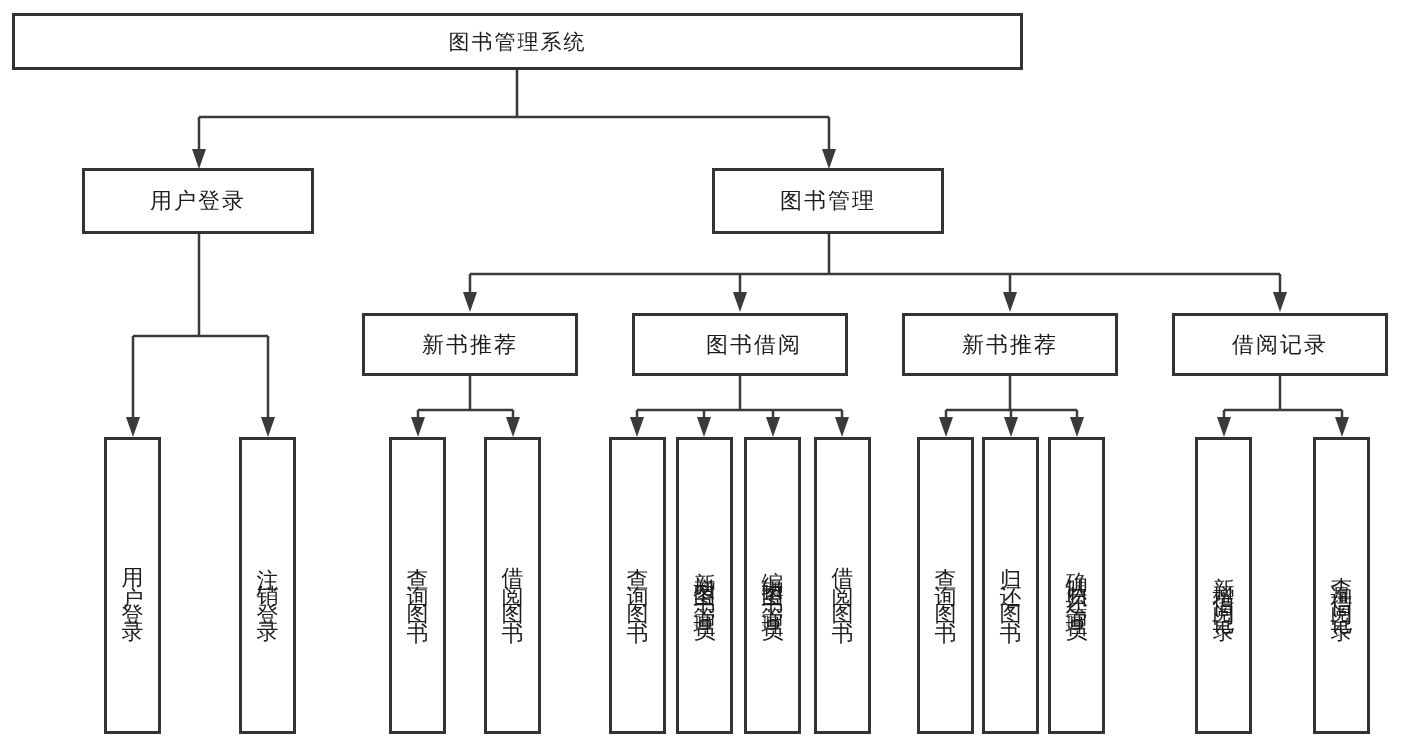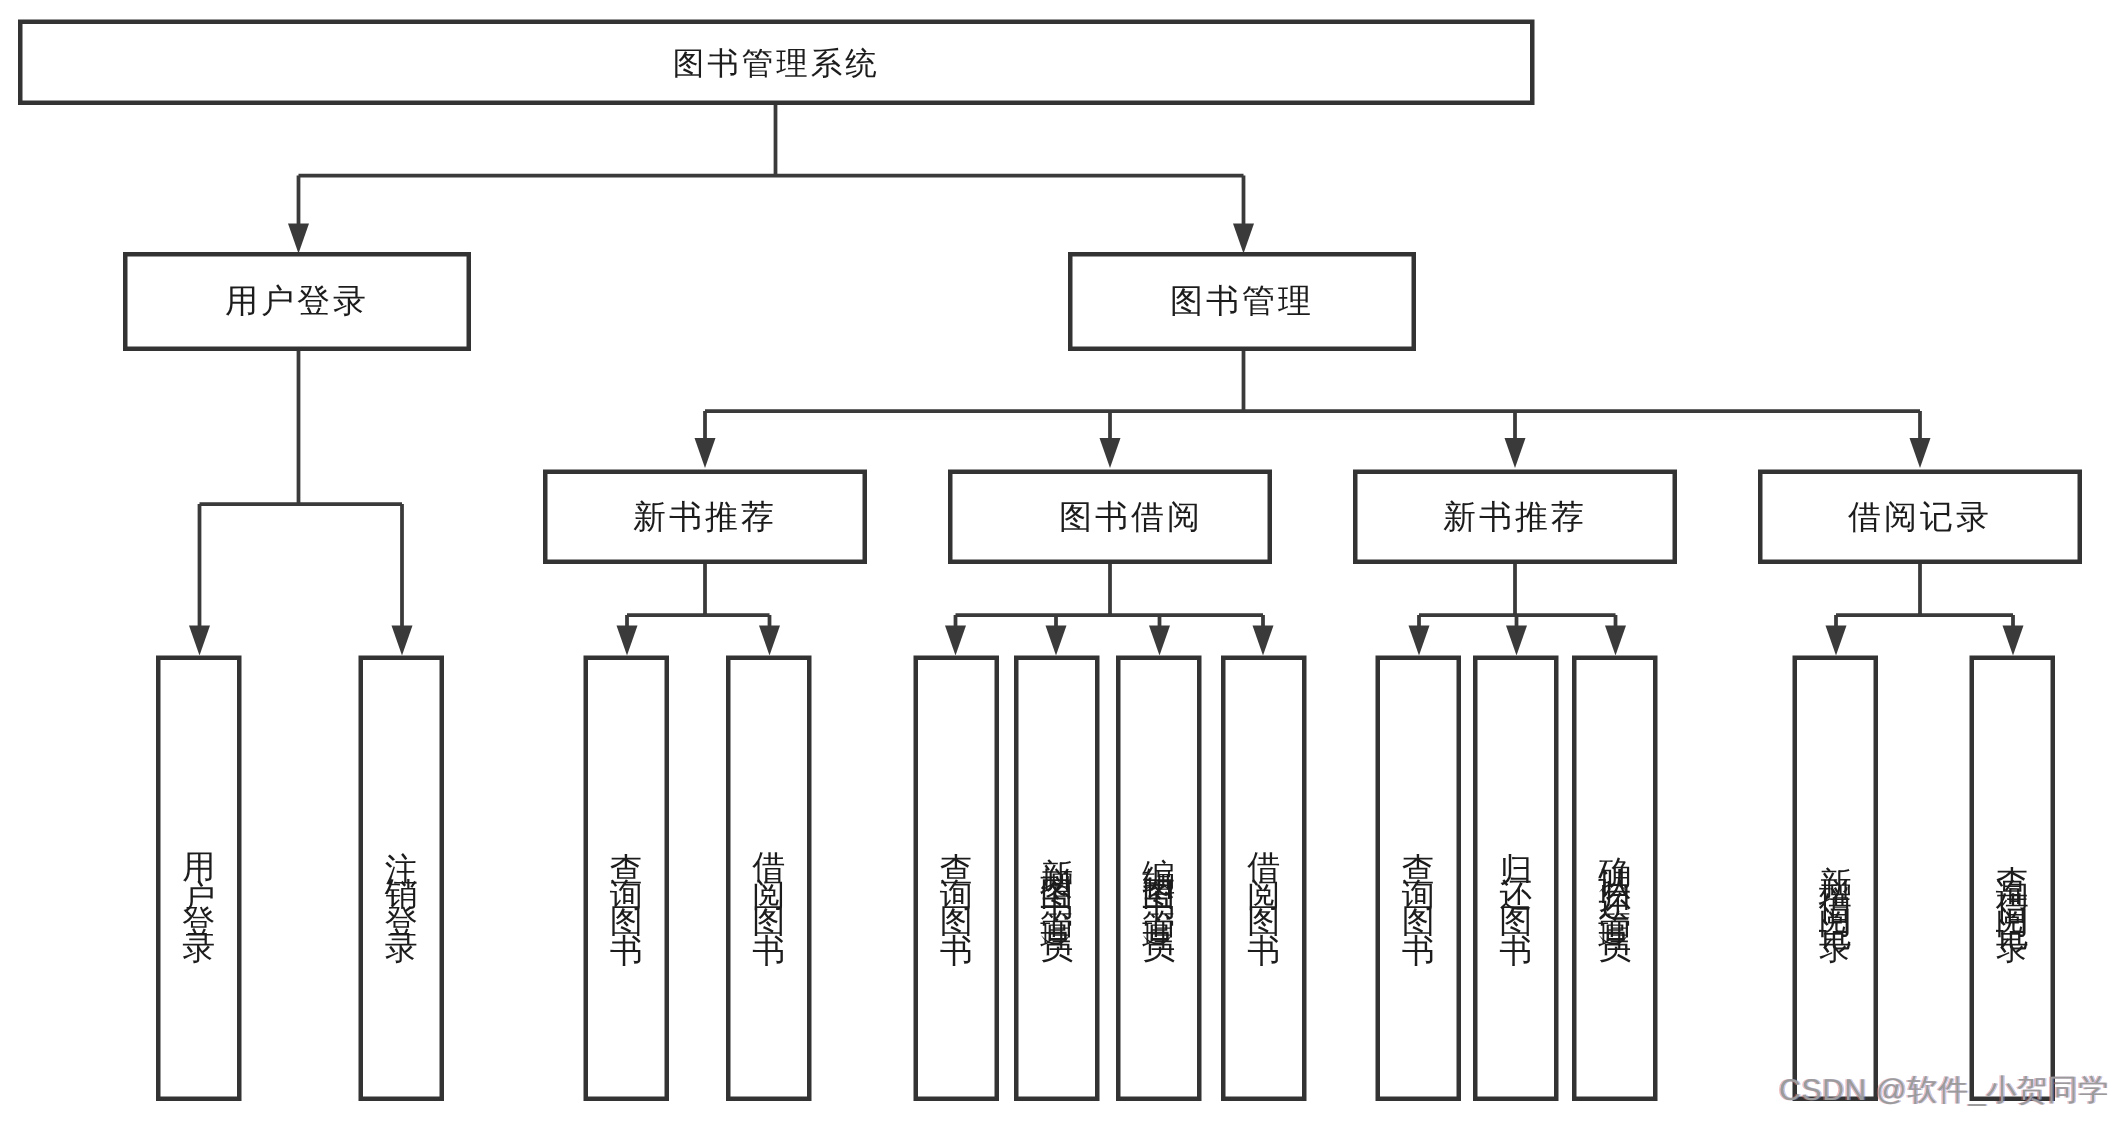--- a/index.html
+++ b/index.html
@@ -160,15 +160,14 @@
     <span class="vtext">确认归还（管理员）</span>
   </div>
 
   <div class="leaf mid" style="left:1195px;">
     <span class="vtext">新增借阅记录</span>
   </div>
   <div class="leaf mid" style="left:1313px;">
     <span class="vtext">查询借阅记录</span>
   </div>
 
-  <div class="watermark">CSDN @软件_小贺同学</div>
 
 </div>
 
 </body></html>

